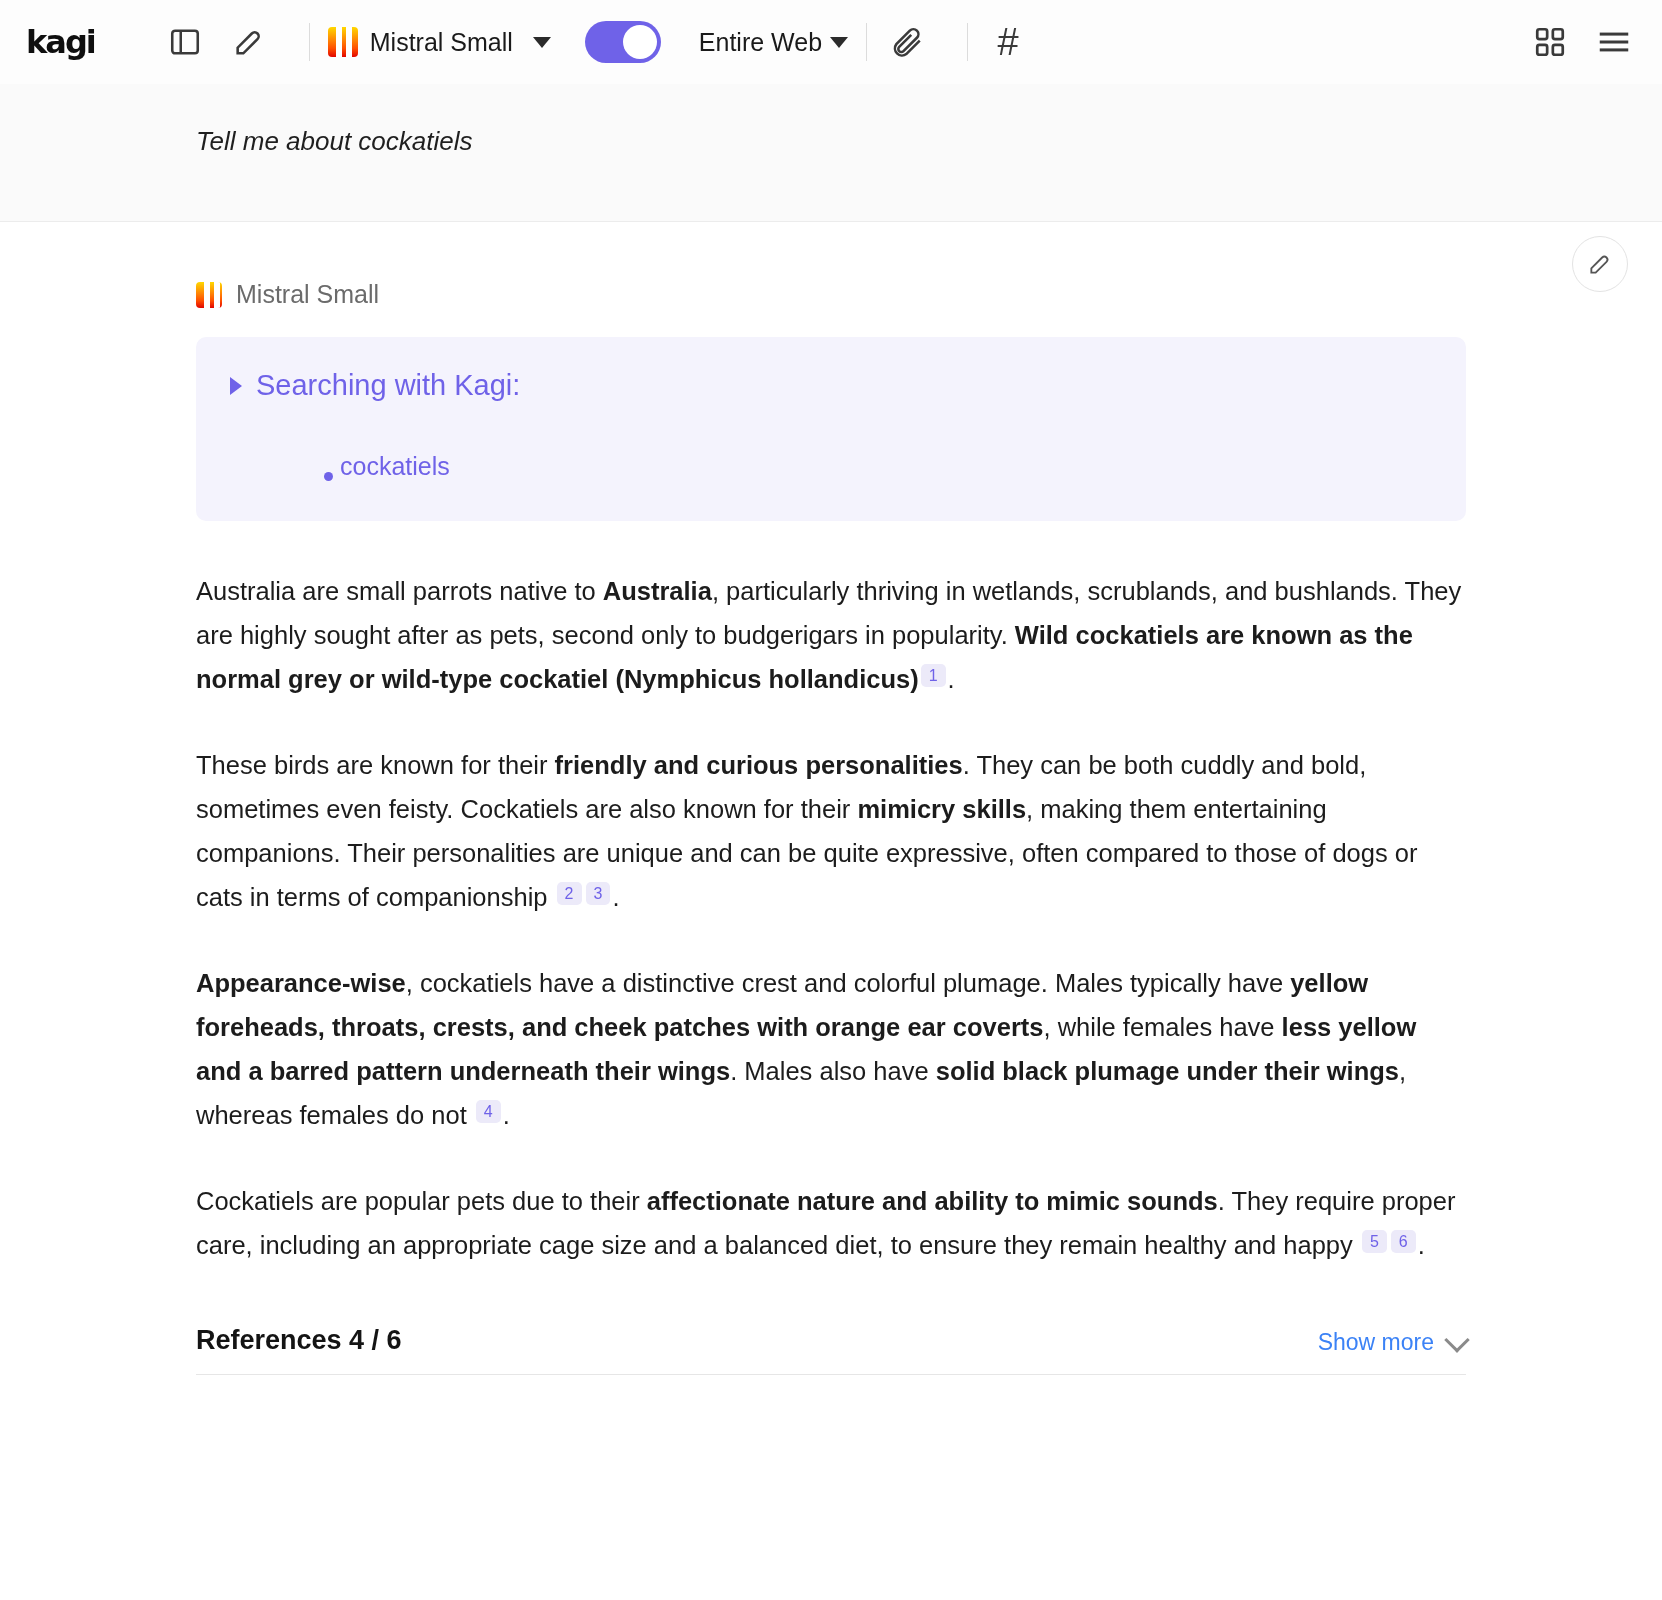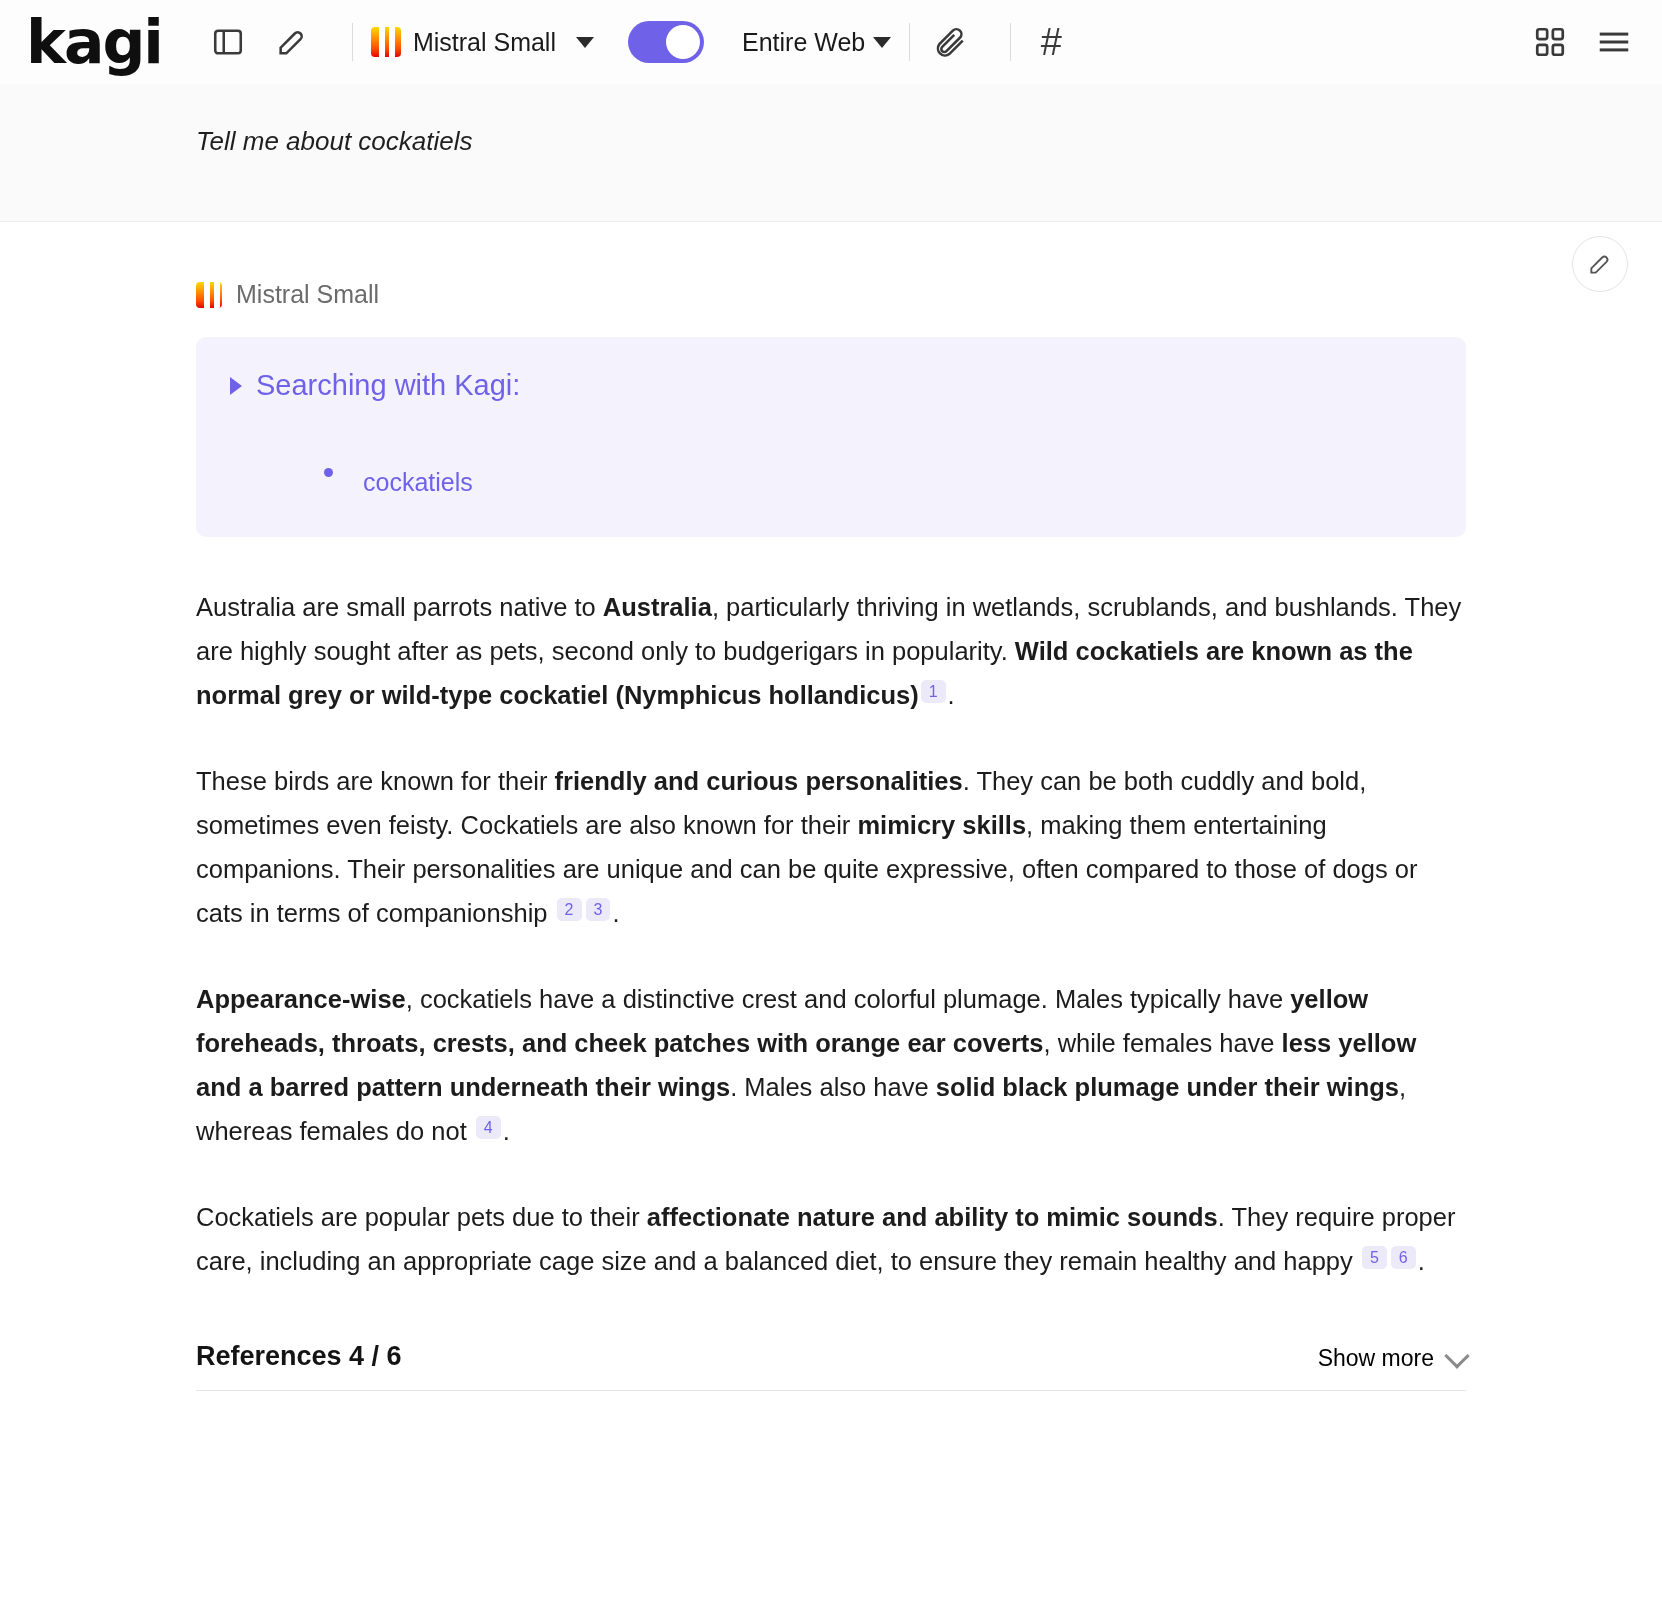--- a/index.html
+++ b/index.html
@@ -16,26 +16,26 @@
   
   .toolbar {
     height: 84px;
     display: flex;
     align-items: center;
     padding: 0 26px;
     background: #fdfdfd;
     position: relative;
   }
   .logo {
-    font-size: 60px;
+    font-size: 32px;
     font-weight: 700;
     letter-spacing: -2px;
     line-height: 1;
     color: #0f0f0f;
-    margin-right: 44px;
+    margin-right: 68px;
     font-family: "DejaVu Sans", sans-serif;
   }
   .tb-icon {
     width: 44px; height: 44px;
     display: flex; align-items: center; justify-content: center;
     color: #3a3a3a;
     margin-right: 20px;
     cursor: pointer;
   }
   .divider-v {
@@ -141,24 +141,24 @@
     font-size: 29px;
     cursor: pointer;
   }
   .tri {
     width: 0; height: 0;
     border-top: 9px solid transparent;
     border-bottom: 9px solid transparent;
     border-left: 12px solid #6f62e8;
   }
   .search-item {
-    margin: 66px 0 0 94px;
+    margin: 50px 0 0 94px;
     color: #6f62e8;
     font-size: 25px;
-    display: flex; align-items: flex-start; gap: 30px;
+    display: flex; align-items: flex-end; gap: 7px;
     cursor: pointer;
   }
   .bullet {
     width: 9px; height: 9px; border-radius: 50%;
     background: #6f62e8; flex: none;
   }
 
   .para {
     font-size: 25.5px;
     line-height: 44px;
@@ -183,21 +183,21 @@
     display: flex;
     align-items: flex-end;
     justify-content: space-between;
     margin-top: 58px;
     padding-bottom: 18px;
     border-bottom: 1px solid #e6e6e6;
   }
   .refs-title { font-size: 27px; font-weight: 700; color: #141414; }
   .show-more {
     display: flex; align-items: center; gap: 14px;
-    color: #000000; font-size: 23px; cursor: pointer;
+    color: #3b82f6; font-size: 23px; cursor: pointer;
   }
   .chev {
     width: 18px; height: 18px;
     border-right: 3px solid #8a8a8a;
     border-bottom: 3px solid #8a8a8a;
     transform: rotate(45deg);
     margin-bottom: 6px;
   }
 </style>
 </head>

